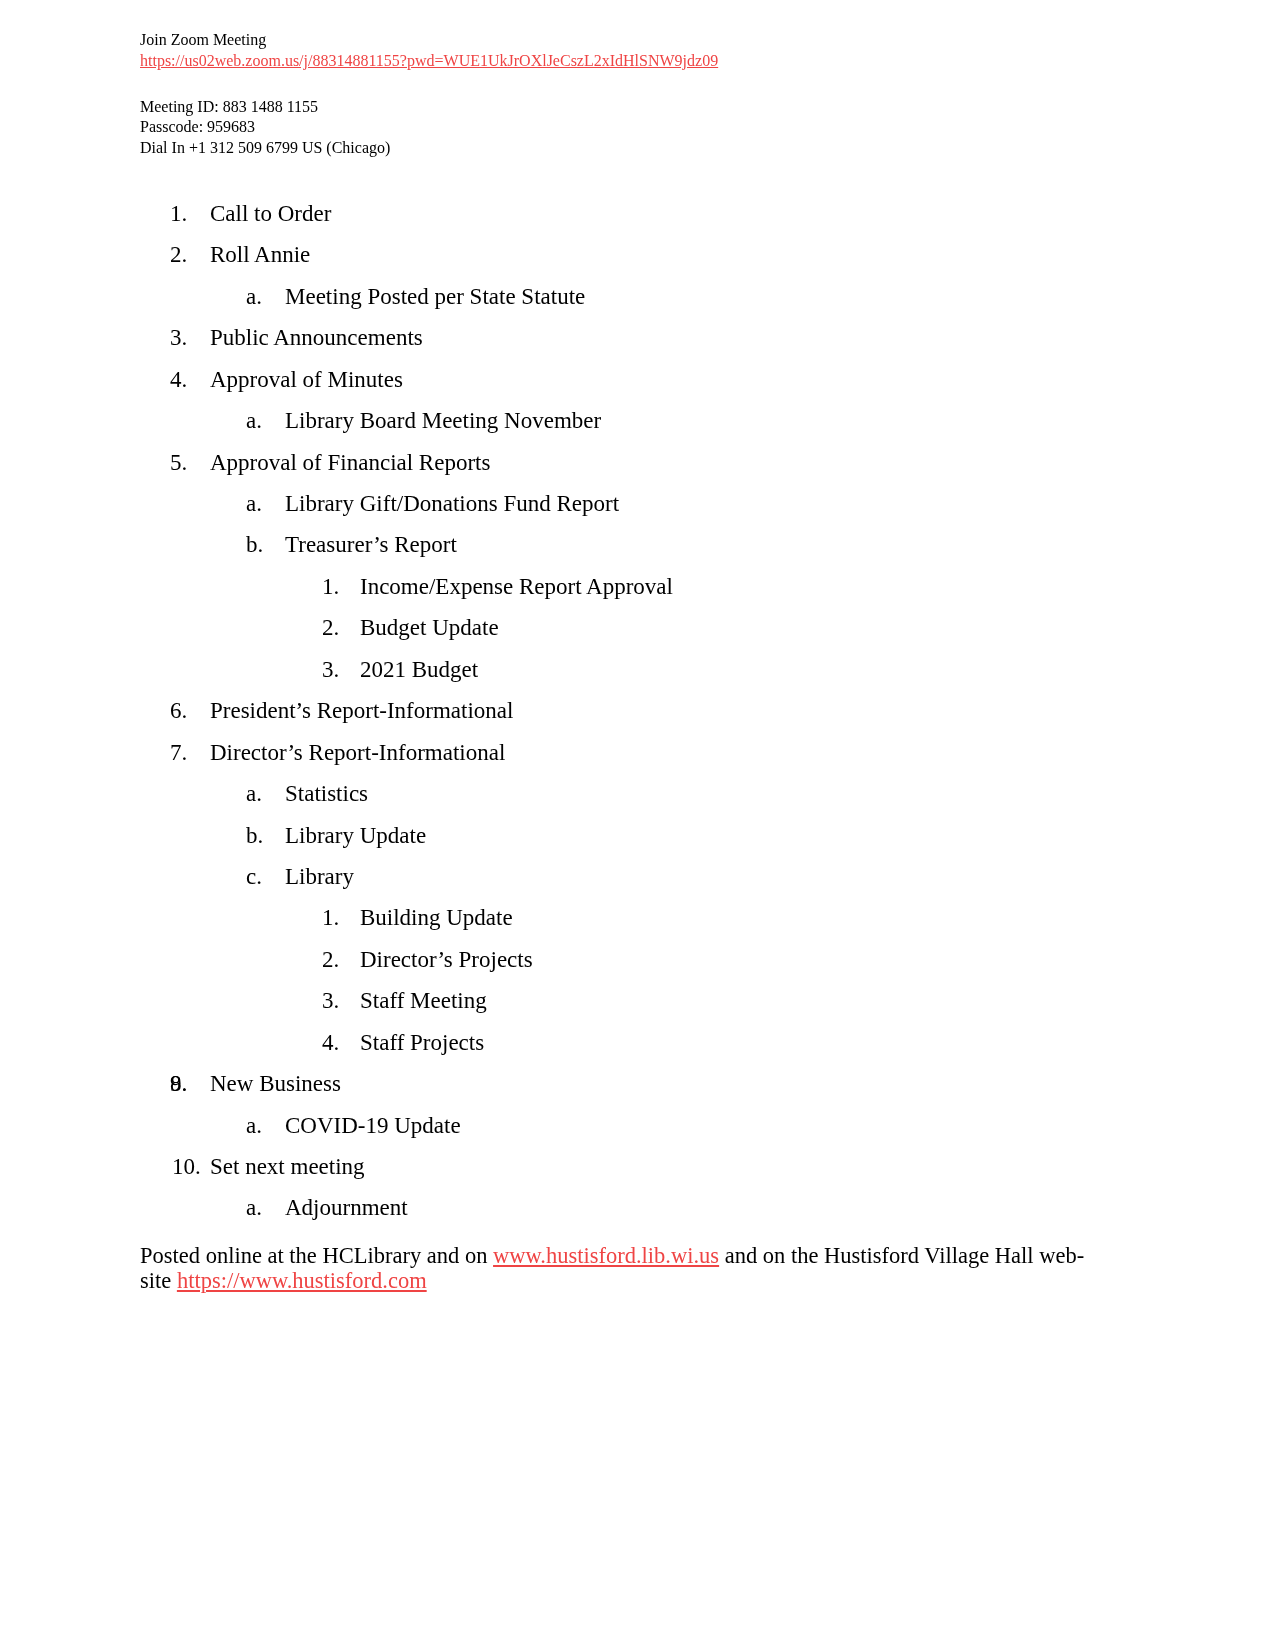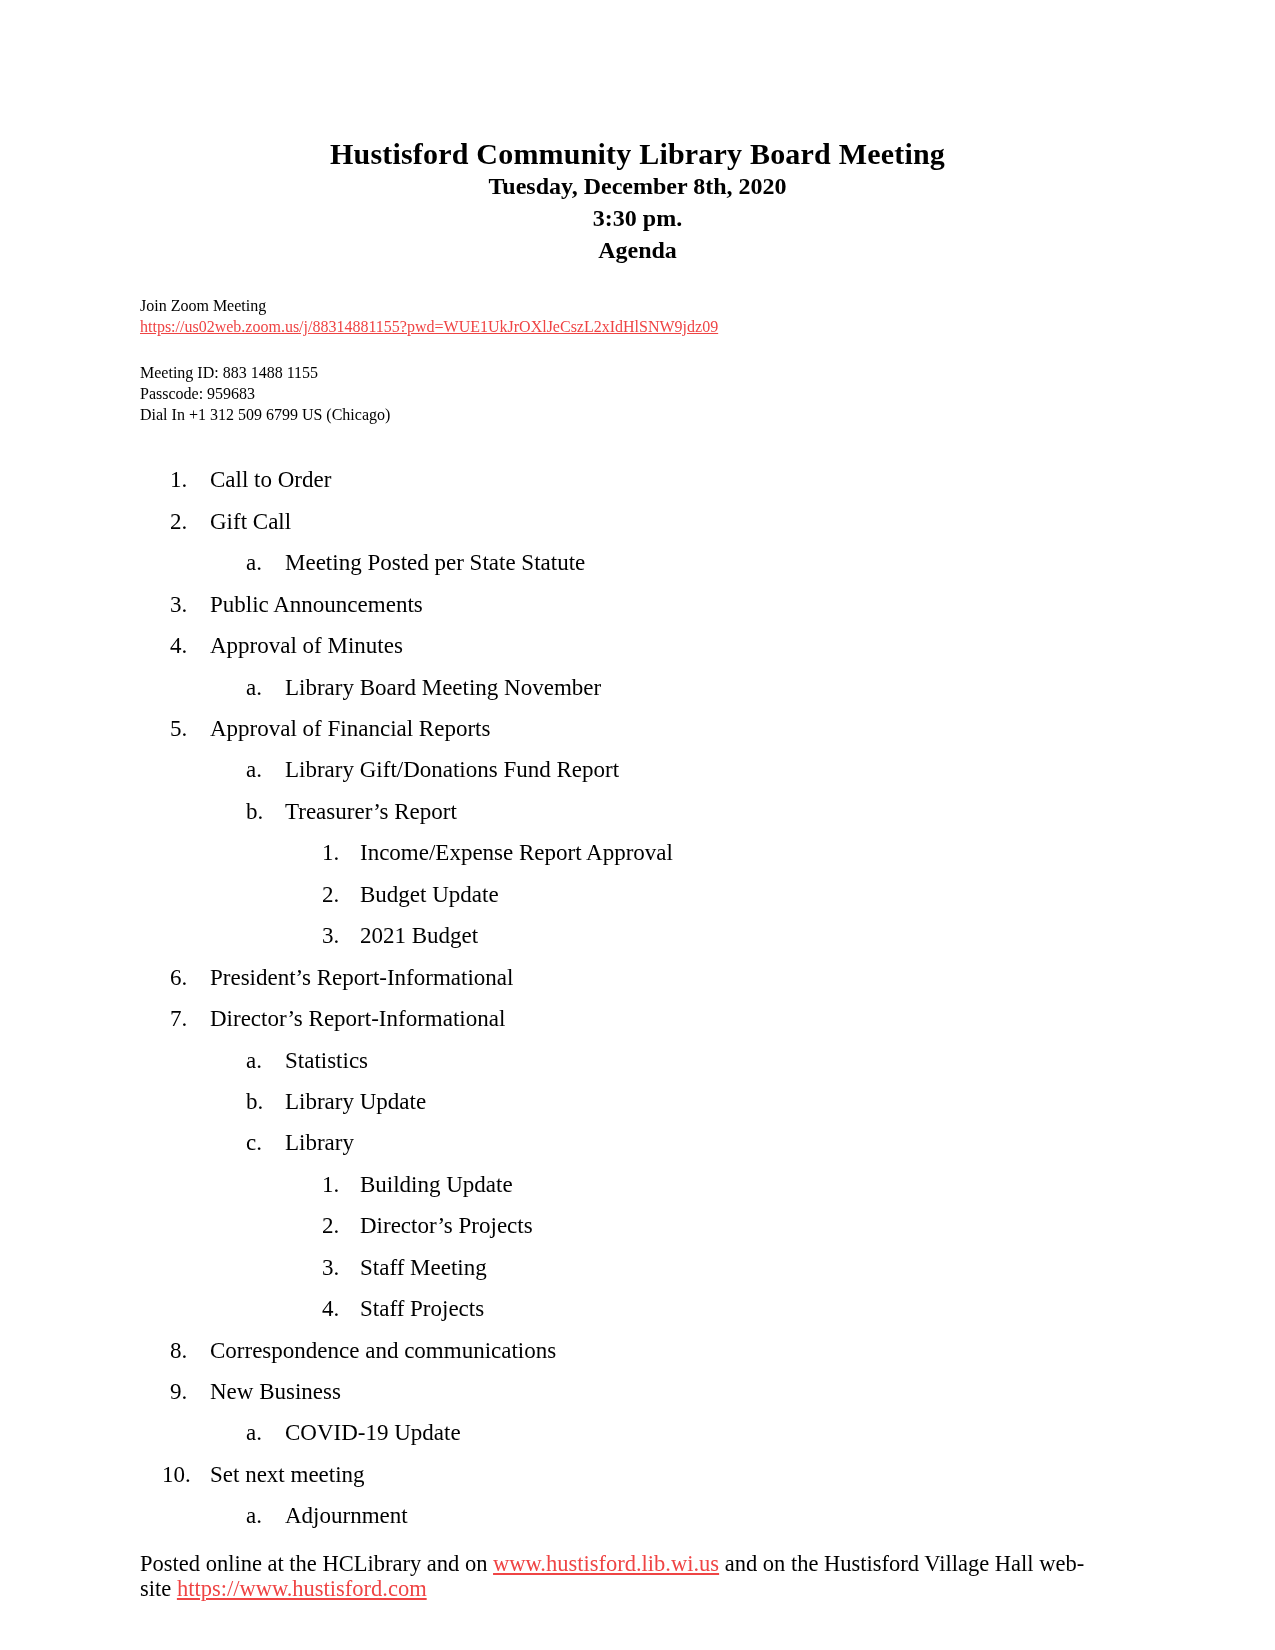--- a/index.html
+++ b/index.html
@@ -74,21 +74,21 @@
     margin-bottom: 15px;
     line-height: 1.15;
   }
   .agenda .lvl1 > .marker {
     position: absolute;
     left: 30px;
     width: 40px;
     text-align: left;
   }
   .agenda .lvl1.wide > .marker {
-    left: 22px;
+    left: 32px;
   }
 
   .agenda .lvl2 {
     position: relative;
     padding-left: 145px;
     margin-top: 15px;
     margin-bottom: 15px;
     line-height: 1.15;
   }
   .agenda .lvl2 > .marker {
@@ -120,61 +120,55 @@
   }
   .footer .fline {
     margin: 0;
   }
 </style>
 </head>
 <body>
 
 <div class="page">
 
-  <div class="heading">
-    <div class="doc-title">Hustisford Community Library Board Meeting</div>
-    <div class="sub">Tuesday, December 8th, 2020</div>
-    <div class="sub">3:30 pm.</div>
-    <div class="sub">Agenda</div>
-  </div>
 
   <div class="zoom-block">
     <div class="row">Join Zoom Meeting</div>
     <div class="row">
       <a class="link" href="#">https://us02web.zoom.us/j/88314881155?pwd=WUE1UkJrOXlJeCszL2xIdHlSNW9jdz09</a>
     </div>
     <div class="spacer-line"></div>
     <div class="row">Meeting ID: 883 1488 1155</div>
     <div class="row">Passcode: 959683</div>
     <div class="row">Dial In   +1 312 509 6799 US (Chicago)</div>
   </div>
 
   <div class="agenda">
       <div class="lvl1"><span class="marker">1.</span><span>Call to Order</span></div>
-      <div class="lvl1"><span class="marker">2.</span><span>Gift Call</span></div>
+      <div class="lvl1"><span class="marker">2.</span><span>Roll Annie</span></div>
       <div class="lvl2"><span class="marker">a.</span><span>Meeting Posted per State Statute</span></div>
       <div class="lvl1"><span class="marker">3.</span><span>Public Announcements</span></div>
       <div class="lvl1"><span class="marker">4.</span><span>Approval of Minutes</span></div>
       <div class="lvl2"><span class="marker">a.</span><span>Library Board Meeting November</span></div>
       <div class="lvl1"><span class="marker">5.</span><span>Approval of Financial Reports</span></div>
       <div class="lvl2"><span class="marker">a.</span><span>Library Gift/Donations Fund Report</span></div>
       <div class="lvl2"><span class="marker">b.</span><span>Treasurer’s Report</span></div>
       <div class="lvl3"><span class="marker">1.</span><span>Income/Expense Report Approval</span></div>
       <div class="lvl3"><span class="marker">2.</span><span>Budget Update</span></div>
       <div class="lvl3"><span class="marker">3.</span><span>2021 Budget</span></div>
       <div class="lvl1"><span class="marker">6.</span><span>President’s Report-Informational</span></div>
       <div class="lvl1"><span class="marker">7.</span><span>Director’s Report-Informational</span></div>
       <div class="lvl2"><span class="marker">a.</span><span>Statistics</span></div>
       <div class="lvl2"><span class="marker">b.</span><span>Library Update</span></div>
       <div class="lvl2"><span class="marker">c.</span><span>Library</span></div>
       <div class="lvl3"><span class="marker">1.</span><span>Building Update</span></div>
       <div class="lvl3"><span class="marker">2.</span><span>Director’s Projects</span></div>
       <div class="lvl3"><span class="marker">3.</span><span>Staff Meeting</span></div>
       <div class="lvl3"><span class="marker">4.</span><span>Staff Projects</span></div>
-      <div class="lvl1"><span class="marker">8.</span><span>Correspondence and communications</span></div>
+      <div class="lvl1"><span class="marker">8.</span></div>
       <div class="lvl1"><span class="marker">9.</span><span>New Business</span></div>
       <div class="lvl2"><span class="marker">a.</span><span>COVID-19 Update</span></div>
       <div class="lvl1 wide"><span class="marker">10.</span><span>Set next meeting</span></div>
       <div class="lvl2"><span class="marker">a.</span><span>Adjournment</span></div>
     </div>
 
   <div class="footer">
     <p class="fline"><span>Posted online at the HCLibrary and on </span><a class="link" href="#">www.hustisford.lib.wi.us</a><span> and on the Hustisford Village Hall web-</span></p>
     <p class="fline"><span>site </span><a class="link" href="#">https://www.hustisford.com</a></p>
   </div>

